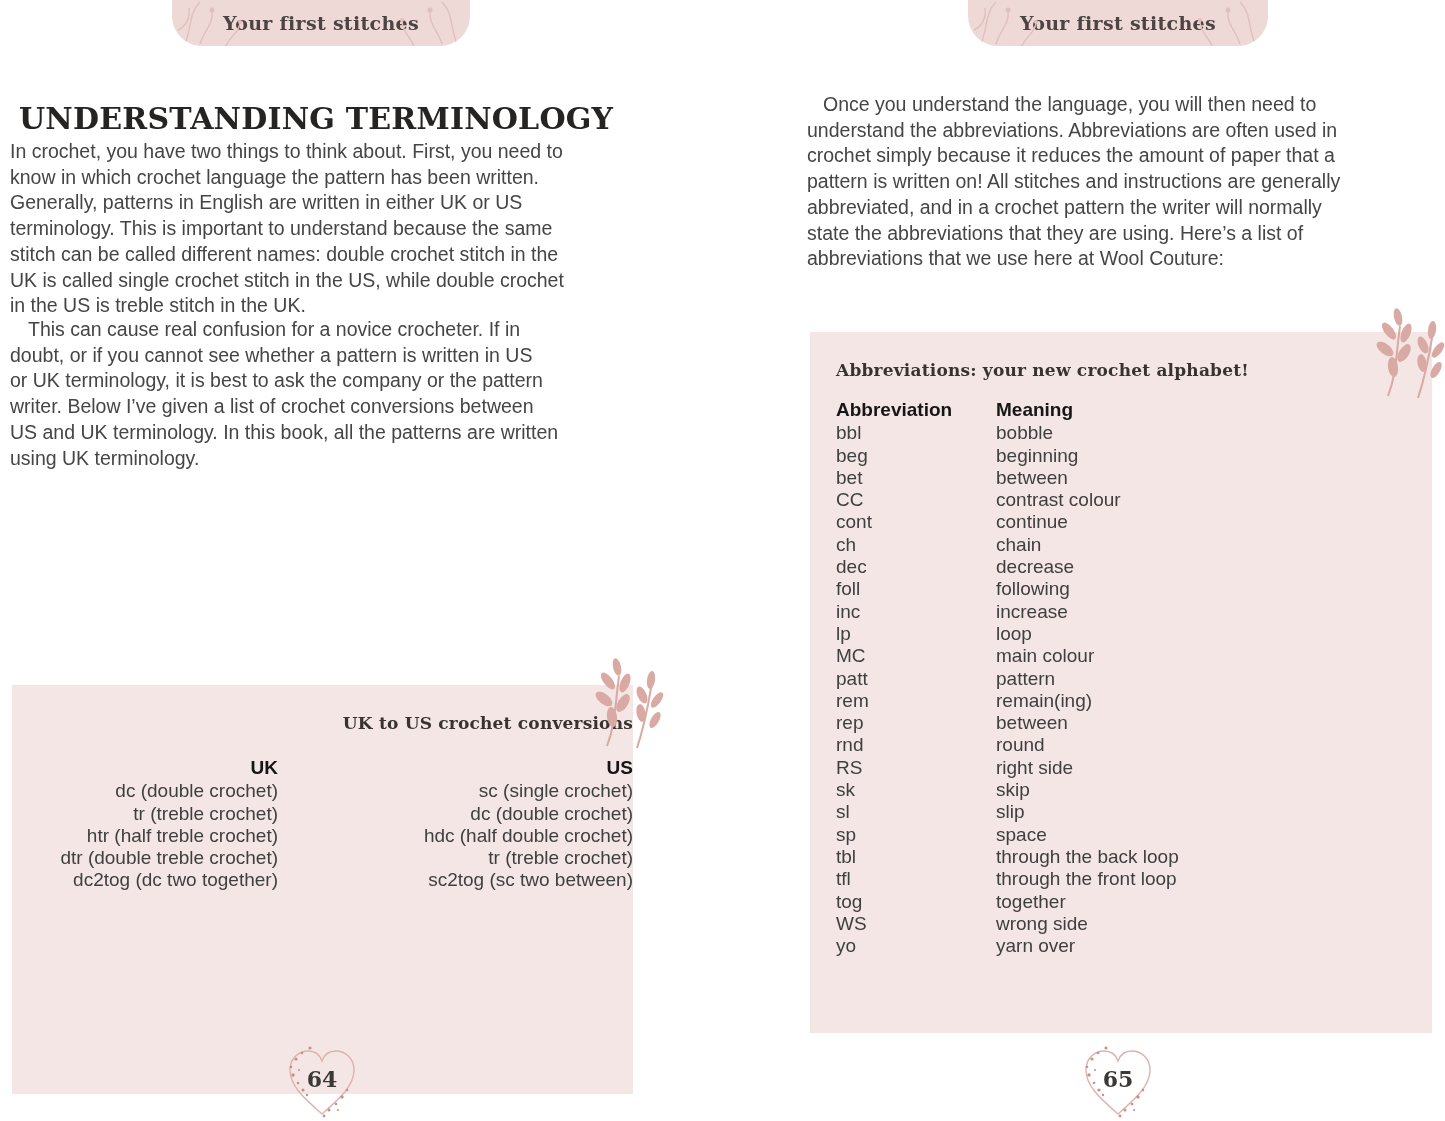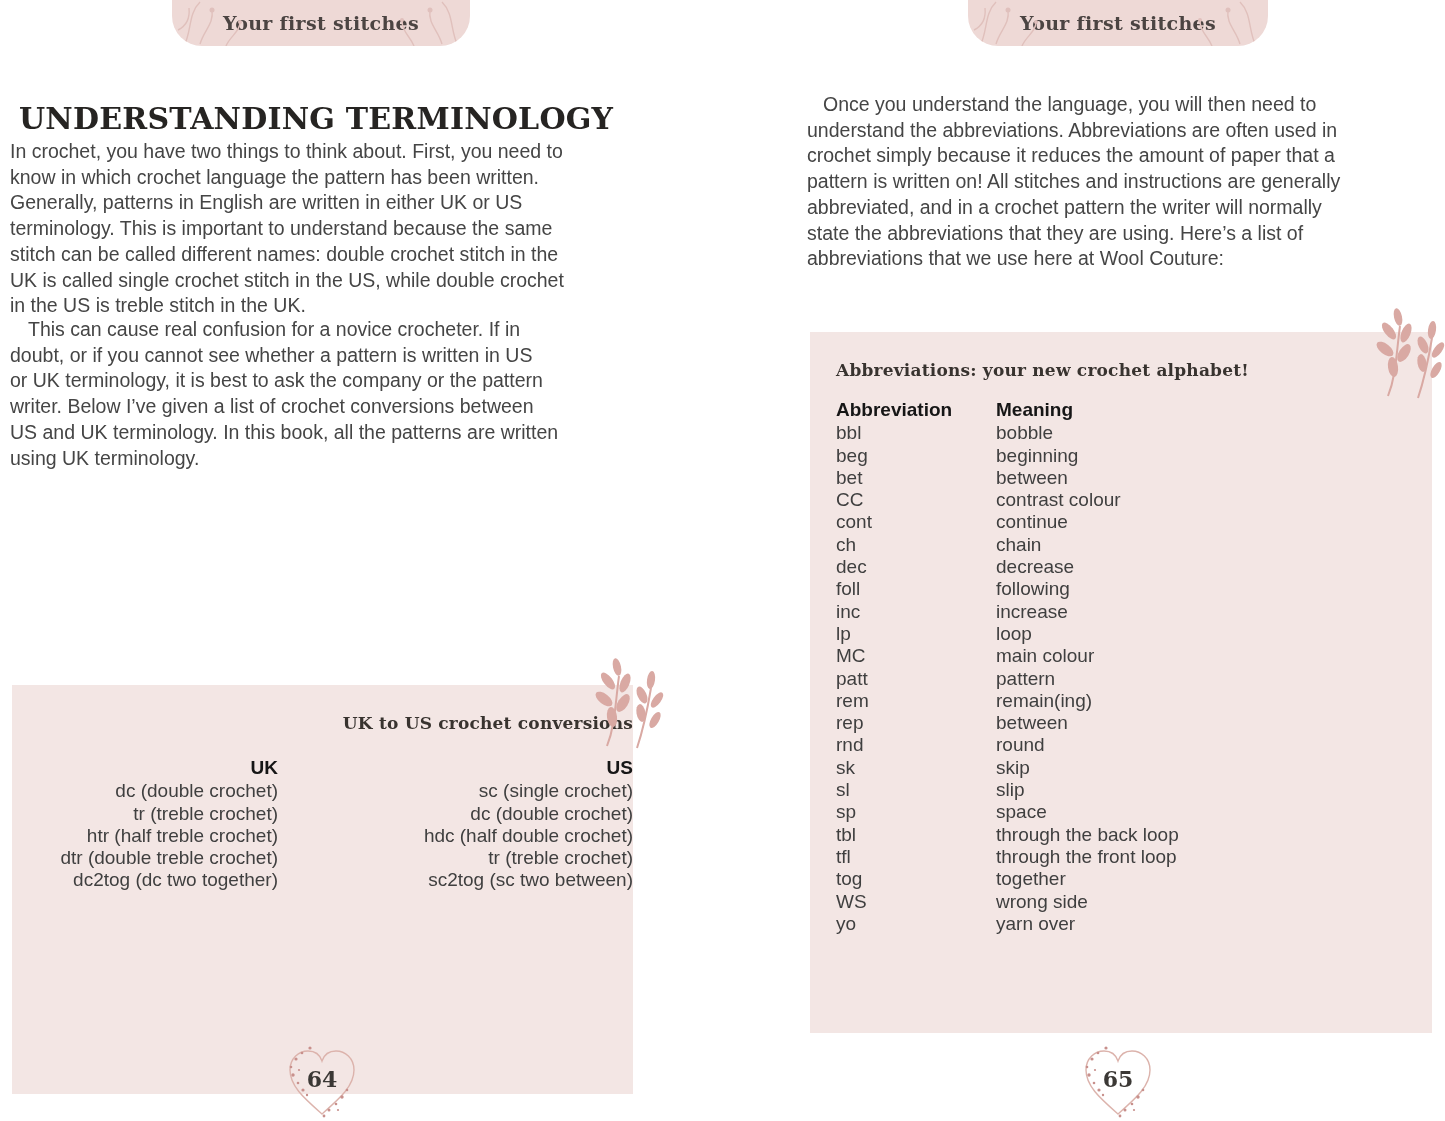--- a/index.html
+++ b/index.html
@@ -275,20 +275,24 @@
         </div>
           <div class="row">
           <div class="c1b">rep</div>
           <div class="c2">between</div>
         </div>
           <div class="row">
           <div class="c1b">rnd</div>
           <div class="c2">round</div>
         </div>
           <div class="row">
+          <div class="c1b">RS</div>
+          <div class="c2">right side</div>
+        </div>
+          <div class="row">
           <div class="c1b">sk</div>
           <div class="c2">skip</div>
         </div>
           <div class="row">
           <div class="c1b">sl</div>
           <div class="c2">slip</div>
         </div>
           <div class="row">
           <div class="c1b">sp</div>
           <div class="c2">space</div>

